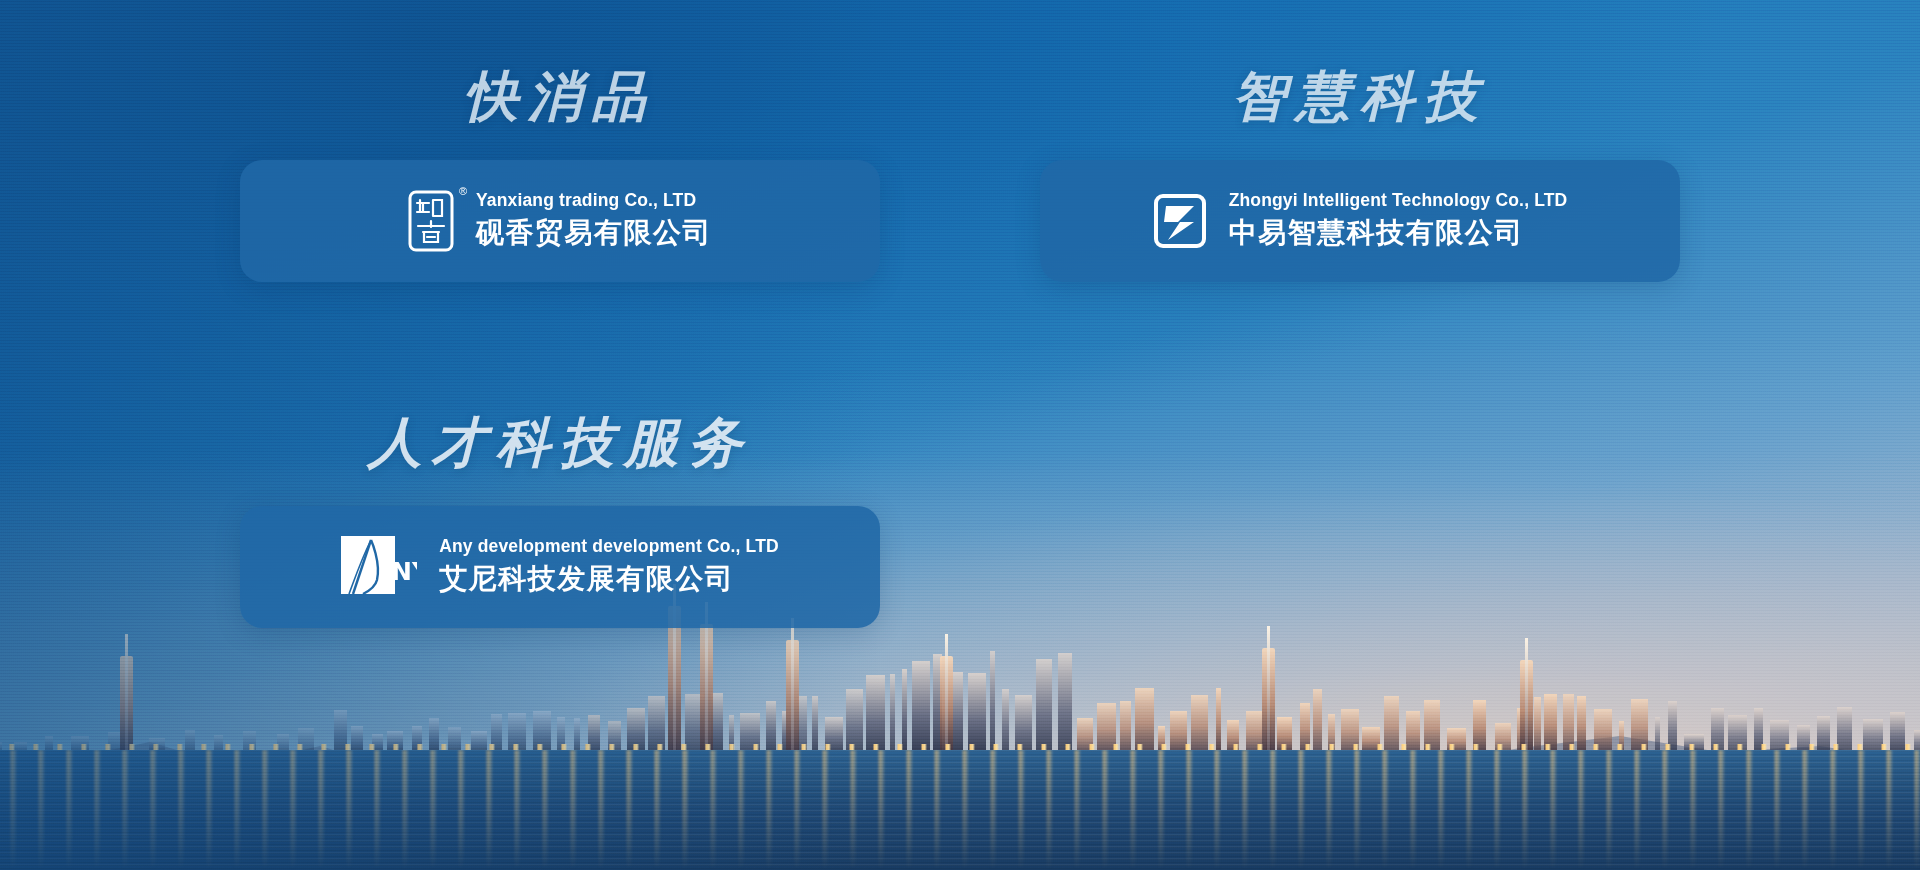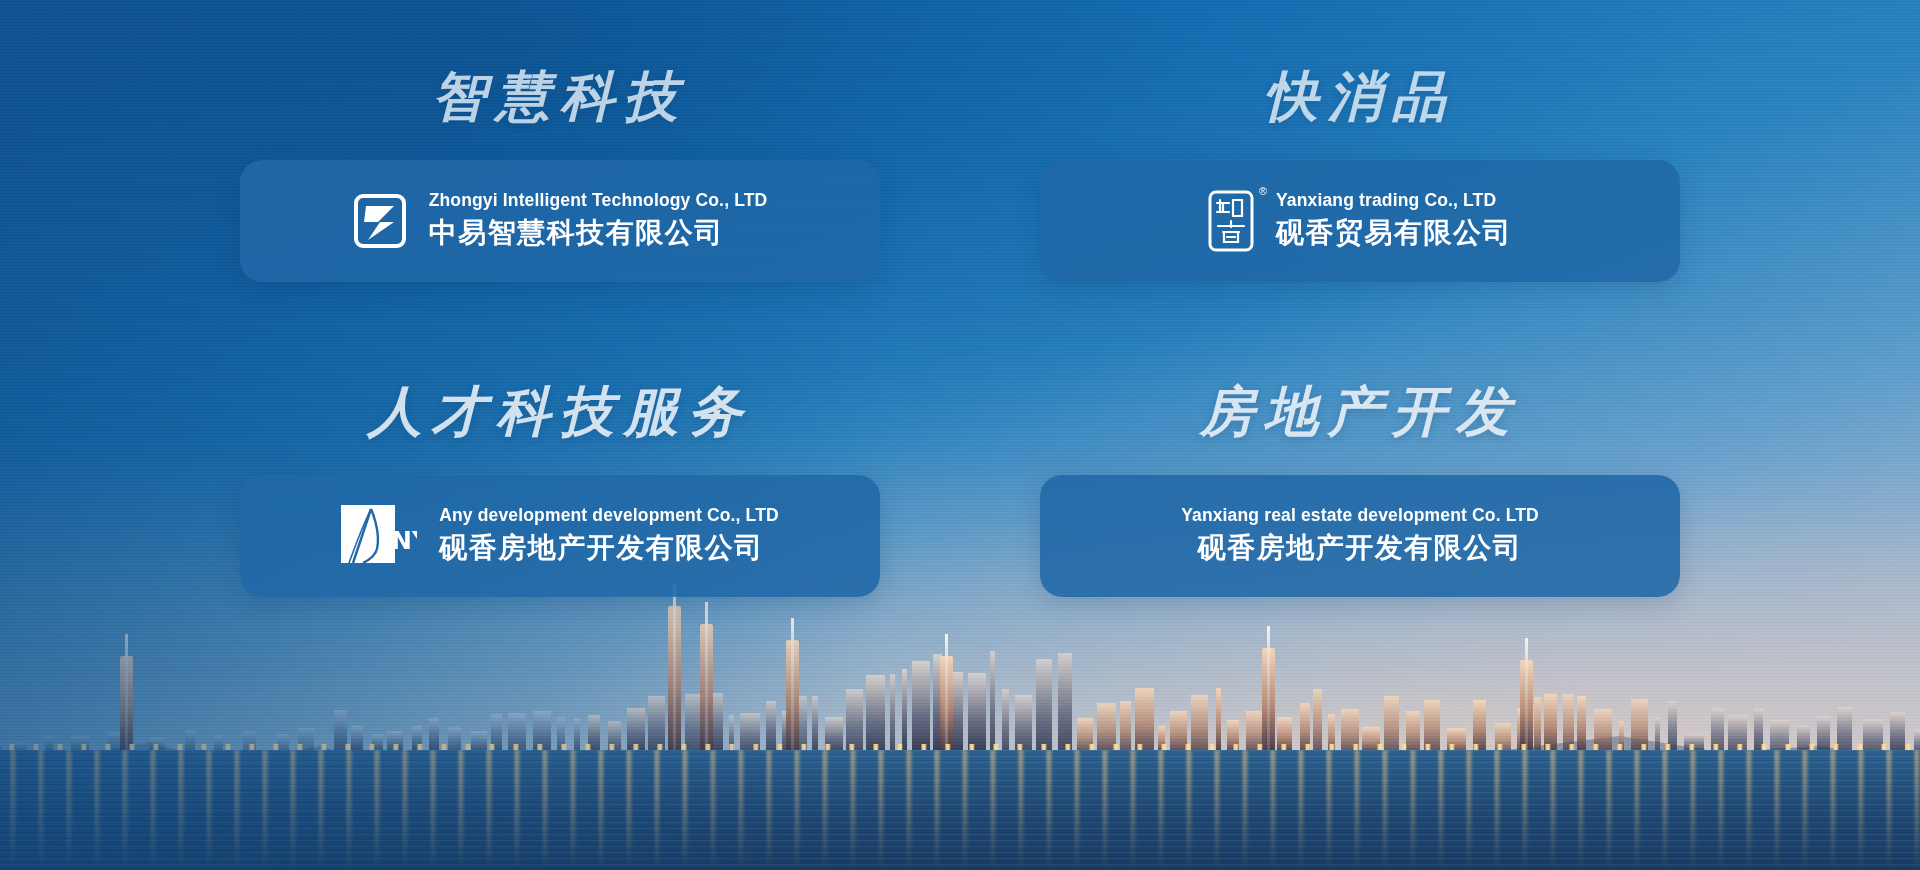--- a/index.html
+++ b/index.html
@@ -102,21 +102,21 @@
     font-weight:700;
     font-style:italic;
     letter-spacing:10px;
     color:rgba(233,242,250,.80);
     text-align:center;
     line-height:1;
     margin-bottom:36px;
     text-shadow:0 2px 8px rgba(10,50,90,.22);
     user-select:none;
   }
-  .cell.r2 .section-title{ color:rgba(240,246,252,.86); }
+  .cell.r2 .section-title{ color:rgba(240,246,252,.86);margin-top:31px; }
 
   .card{
     background:rgba(32,104,166,.88);
     border-radius:22px;
     height:122px;
     display:flex;
     align-items:center;
     justify-content:center;
     gap:22px;
     padding:0 26px;
@@ -292,78 +292,69 @@
     <div class="ripple"></div>
   </div>
 
   <div class="leftdark"></div>
   <div class="grain"></div>
 </div>
 
 <div id="content">
 
   <div class="cell r1">
-    <div class="section-title">智慧科技</div>
-    <div class="card">
-      <span class="logo logo-zy">
-        <svg viewBox="0 0 54 54" width="54" height="54">
-          <rect x="3" y="2" width="48" height="50" rx="7" ry="7" fill="none" stroke="#ffffff" stroke-width="4"></rect>
-          <path d="M13 12 h28 l-16 16 h16 l-26 18 l12 -18 h-16 z" fill="#ffffff"></path>
-        </svg>
-      </span>
-      <span class="names">
-        <span class="name-en">Zhongyi Intelligent Technology Co., LTD</span>
-        <span class="name-cn">中易智慧科技有限公司</span>
-      </span>
-    </div>
-  </div>
-
-  <div class="cell r1">
     <div class="section-title">快消品</div>
     <div class="card">
       <span class="logo logo-yx">
         <svg viewBox="0 0 46 62" width="46" height="62">
           <rect x="2" y="2" width="42" height="58" rx="6" ry="6" fill="none" stroke="#ffffff" stroke-width="3"></rect>
           <g fill="none" stroke="#ffffff" stroke-width="2.2" stroke-linecap="round">
             <path d="M9 13 h12 M12 10 v12 M9 22 h12 M15 13 v9"></path>
             <path d="M25 10 v16 M25 10 h9 v16 h-9"></path>
             <path d="M10 36 h26 M23 31 v6 M15 42 h16 M16 42 v10 h14 v-10 M19 47 h8"></path>
           </g>
         </svg>
         <span class="reg">®</span>
       </span>
       <span class="names">
         <span class="name-en">Yanxiang trading Co., LTD</span>
         <span class="name-cn">砚香贸易有限公司</span>
       </span>
     </div>
   </div>
 
+  <div class="cell r1">
+    <div class="section-title">智慧科技</div>
+    <div class="card">
+      <span class="logo logo-zy">
+        <svg viewBox="0 0 54 54" width="54" height="54">
+          <rect x="3" y="2" width="48" height="50" rx="7" ry="7" fill="none" stroke="#ffffff" stroke-width="4"></rect>
+          <path d="M13 12 h28 l-16 16 h16 l-26 18 l12 -18 h-16 z" fill="#ffffff"></path>
+        </svg>
+      </span>
+      <span class="names">
+        <span class="name-en">Zhongyi Intelligent Technology Co., LTD</span>
+        <span class="name-cn">中易智慧科技有限公司</span>
+      </span>
+    </div>
+  </div>
+
   <div class="cell r2">
     <div class="section-title">人才科技服务</div>
     <div class="card">
       <span class="logo logo-any">
         <svg viewBox="0 0 76 62" width="76" height="62">
           <rect x="0" y="0" width="54" height="58" fill="#ffffff"></rect>
           <path d="M30 4 C30 4, 40 26, 36 44 C34 52, 26 56, 22 58" fill="none" stroke="#2068a6" stroke-width="2.4"></path>
           <path d="M30 4 L12 58" fill="none" stroke="#2068a6" stroke-width="2.4"></path>
           <path d="M30 4 C20 24, 14 42, 8 58" fill="none" stroke="#2068a6" stroke-width="1.6"></path>
           <text x="50" y="44" font-family="DejaVu Sans, sans-serif" font-size="25" font-weight="700" fill="#ffffff">NY</text>
         </svg>
       </span>
       <span class="names">
         <span class="name-en">Any development development Co., LTD</span>
-        <span class="name-cn">砚香房地产开发有限公司</span>
+        <span class="name-cn">艾尼科技发展有限公司</span>
       </span>
     </div>
   </div>
 
-  <div class="cell r2">
-    <div class="section-title">房地产开发</div>
-    <div class="card center nologo">
-      <span class="names">
-        <span class="name-en">Yanxiang real estate development Co. LTD</span>
-        <span class="name-cn">砚香房地产开发有限公司</span>
-      </span>
-    </div>
-  </div>
 
 </div>
 
 </body></html>

